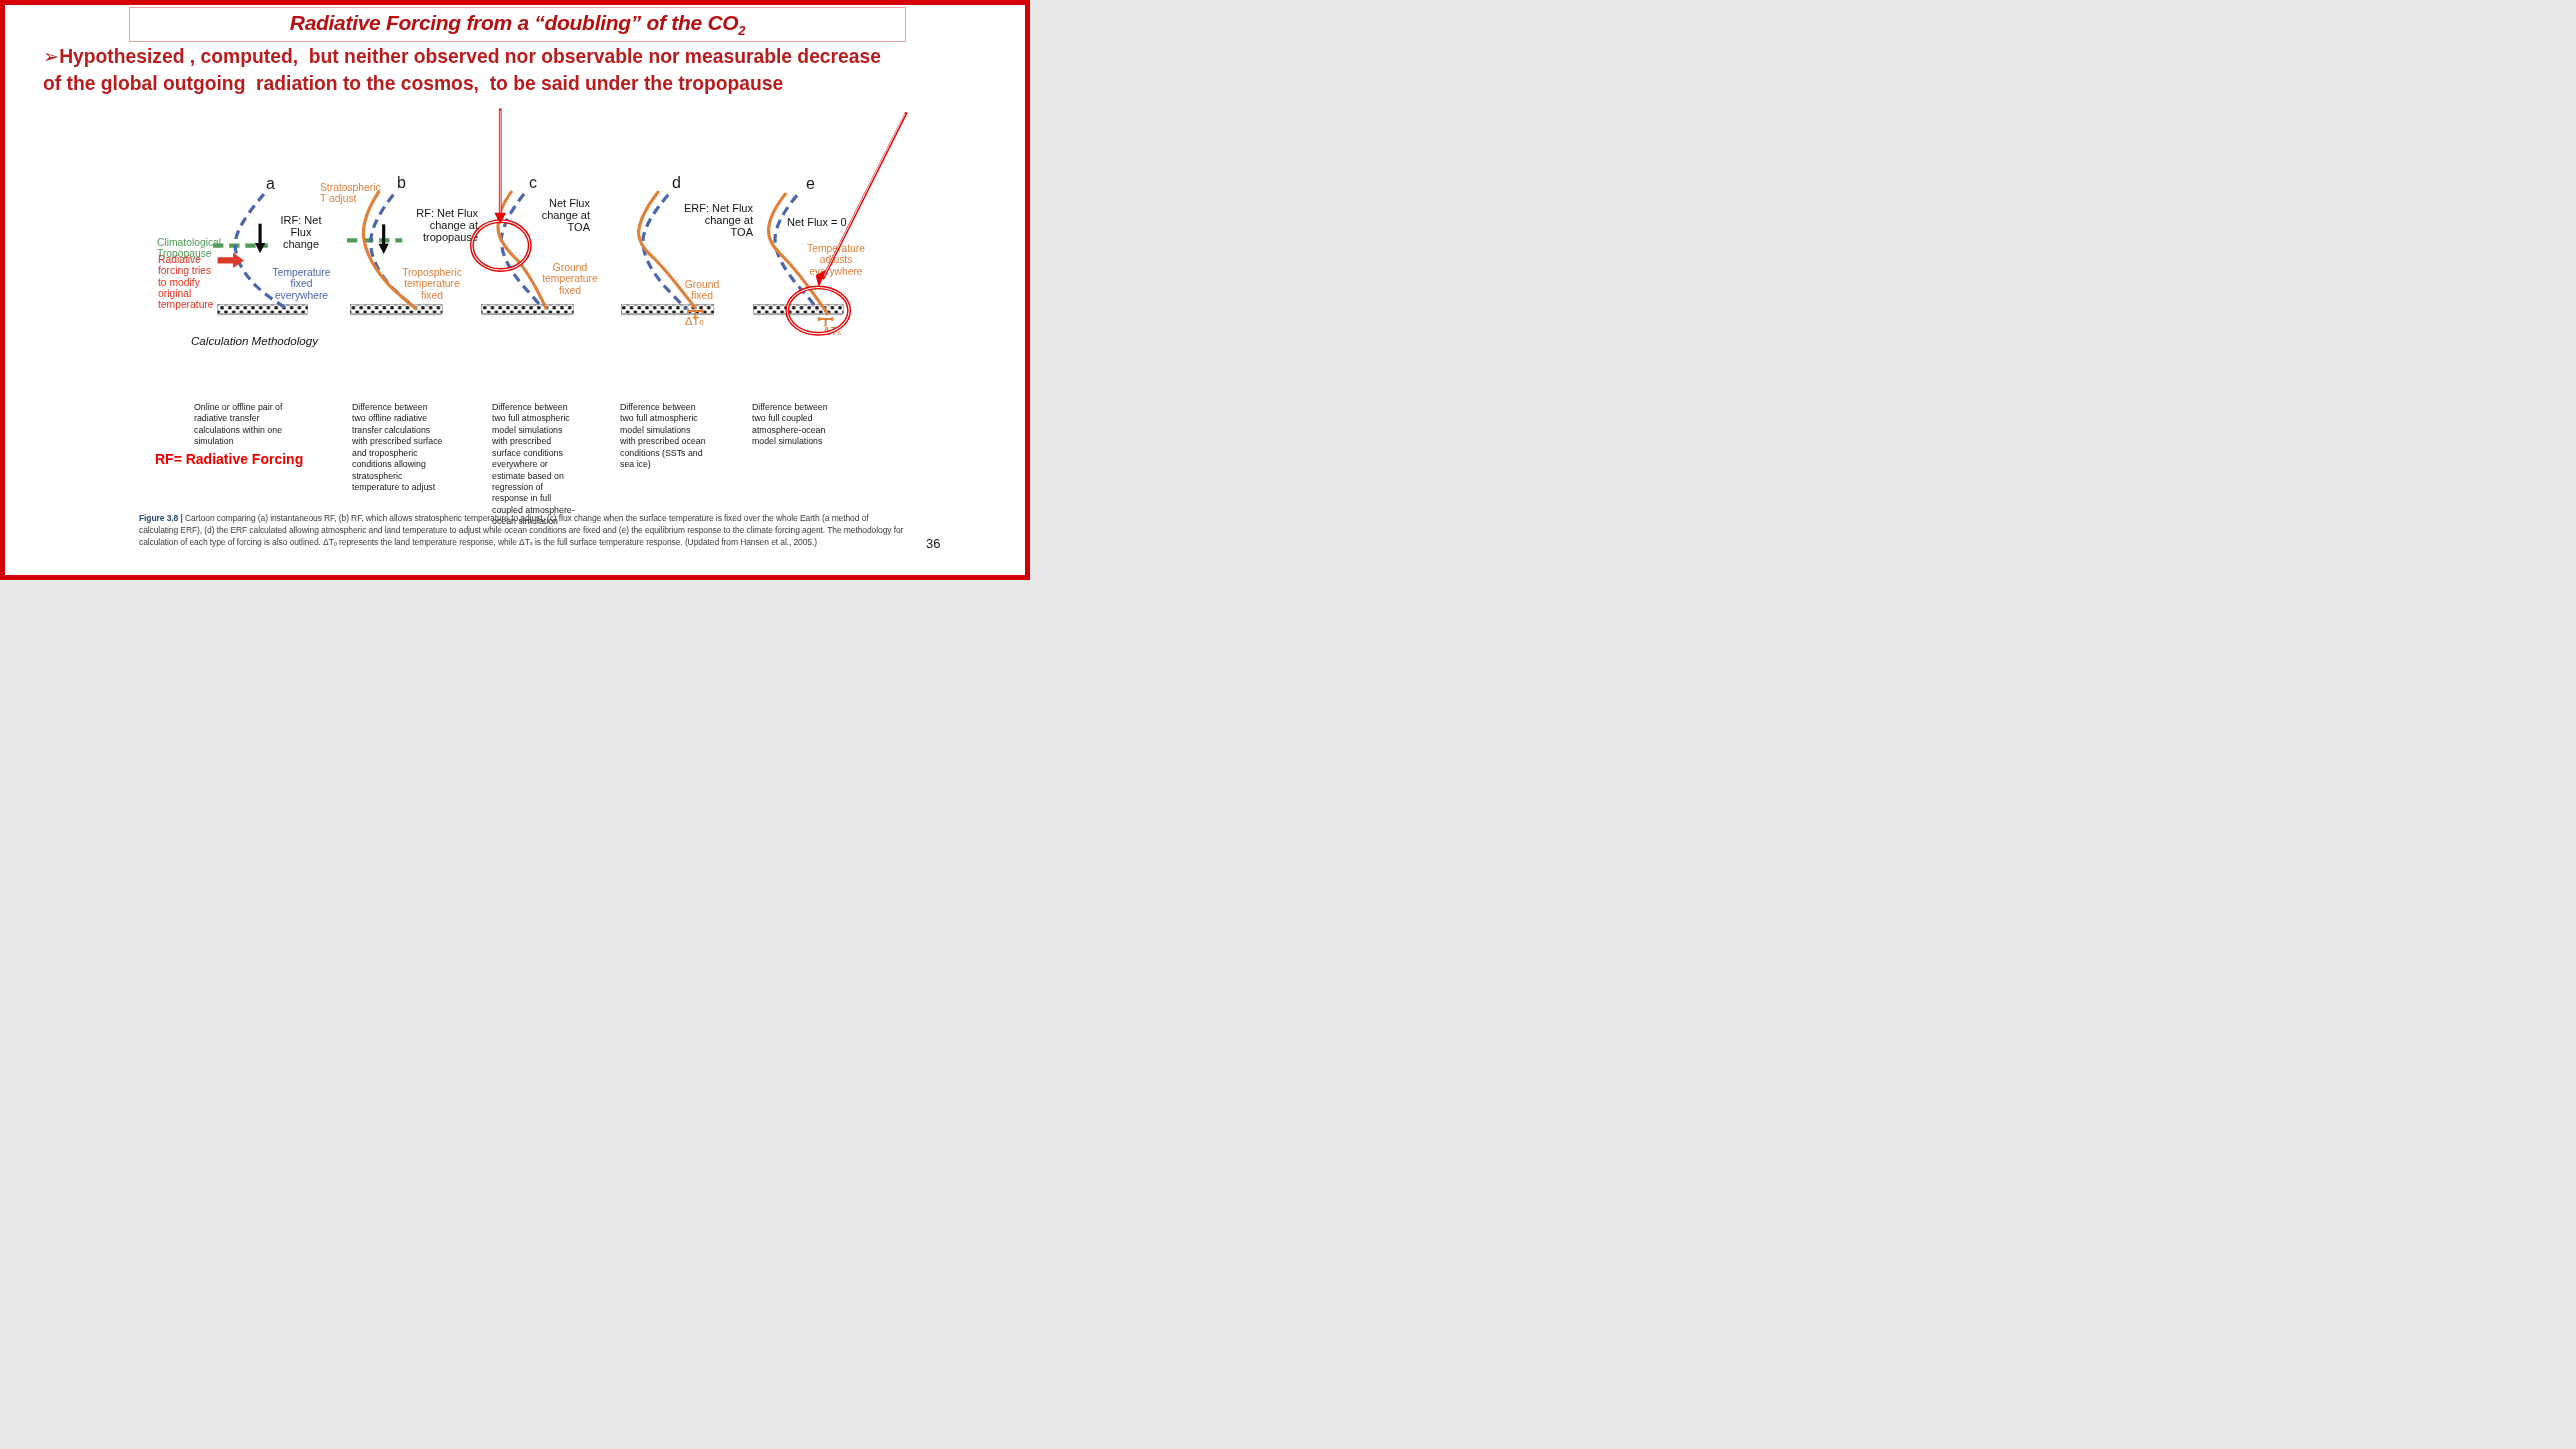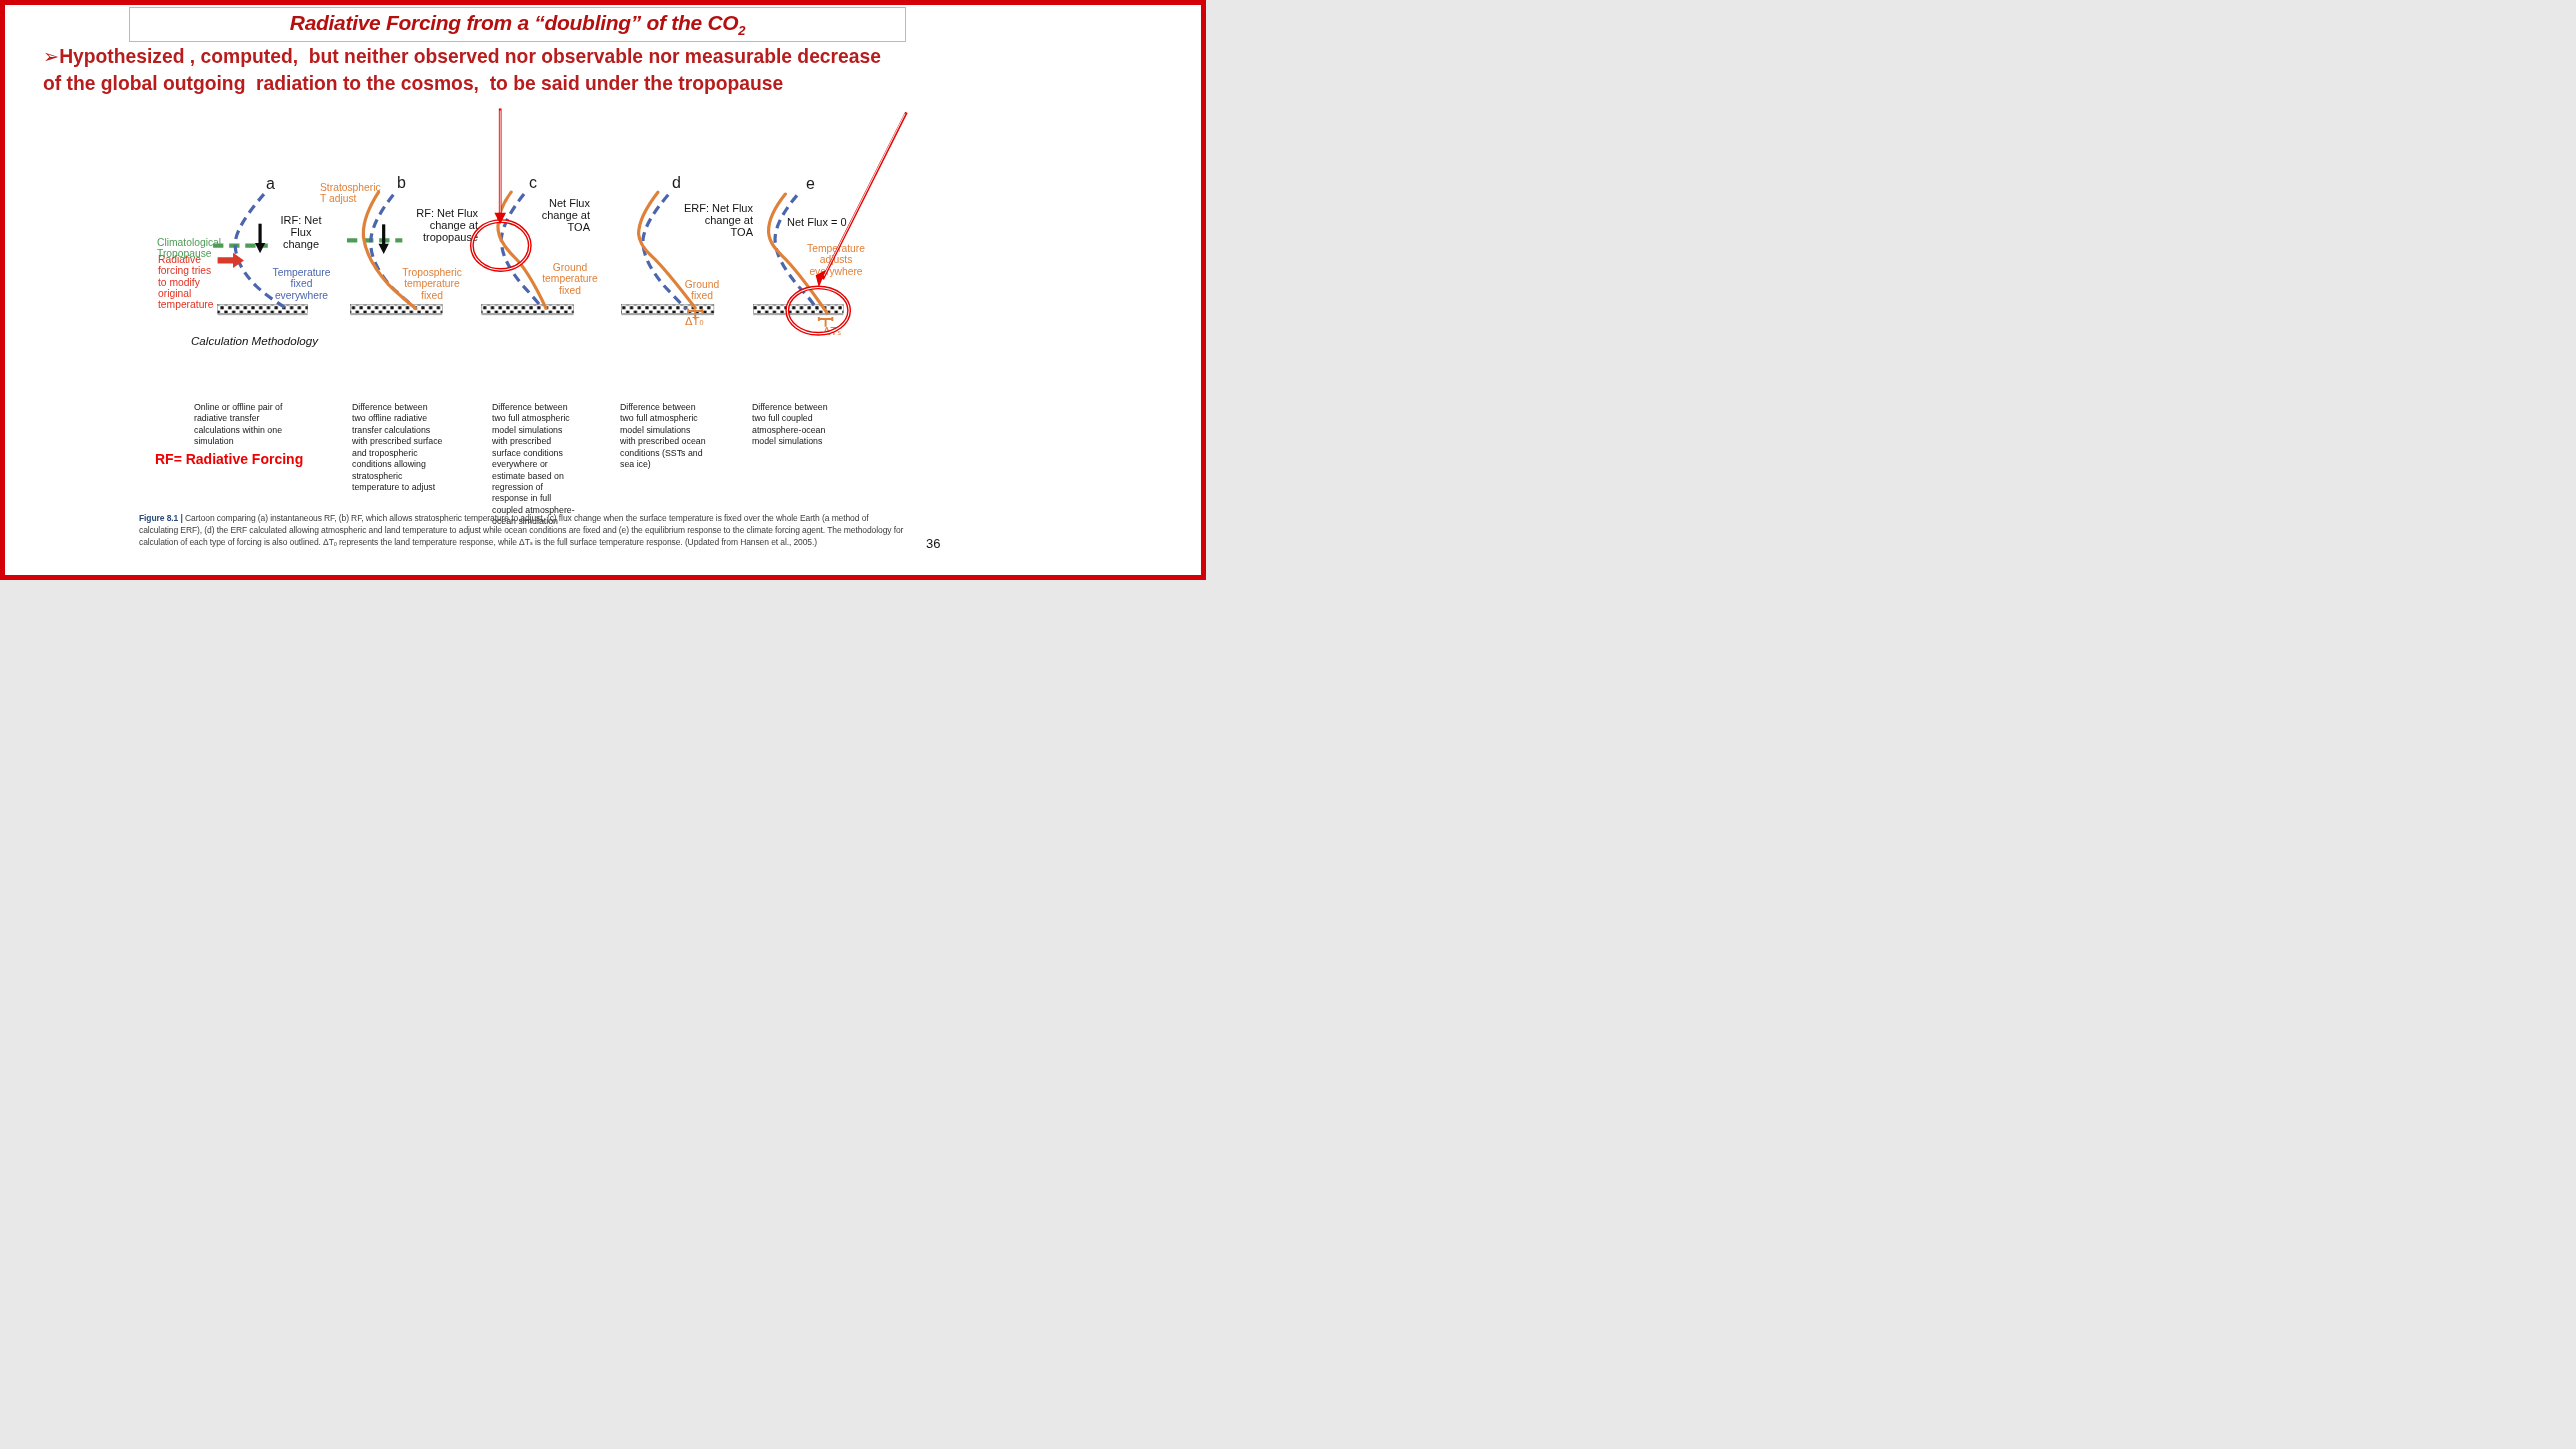--- a/index.html
+++ b/index.html
@@ -1,17 +1,17 @@
 <!DOCTYPE html>
 <html style="font-size:10.3px"><head>
 <meta charset="utf-8">
 <style>
   html,body{margin:0;padding:0;background:#e8e8e8;}
-  .stage{position:relative;width:1190px;height:580px;background:#ffffff;overflow:hidden;
-         font-family:"Liberation Sans","DejaVu Sans",sans-serif;padding-left:16px;}
+  .stage{position:relative;width:1030px;height:580px;background:#ffffff;overflow:hidden;
+         font-family:"Liberation Sans","DejaVu Sans",sans-serif;}
   .frame{position:absolute;inset:0;border:5.8px solid #d40008;pointer-events:none;z-index:50;}
   .title-box{position:absolute;left:129px;top:7px;width:775px;height:33px;
              border:1.3px solid #f0a3a3;display:flex;align-items:center;justify-content:center;}
   .title-text{color:#b5100f;font-size:21px;font-weight:bold;font-style:italic;letter-spacing:-0.3px;white-space:nowrap;}
   .title-text sub{font-size:0.62em;}
   .paras{position:absolute;left:43px;top:44px;width:966px;color:#b91c1c;font-weight:bold;
          font-size:19.3px;line-height:1.38;}
   .paras .p{white-space:pre-wrap;margin:0 0 6.4px 0;}
   
   .flabel{position:absolute;white-space:pre-line;font-size:10.3px;line-height:1.1;}
@@ -210,19 +210,19 @@
     </g>
 
     <g>
       <line x1="1408" y1="174" x2="1278" y2="433" stroke="#e60000" stroke-width="4.2"></line>
       <line x1="1406" y1="176" x2="1280" y2="428" stroke="#ffffff" stroke-width="1.4"></line>
       <polygon points="1267,427 1283,419 1272,446" fill="#e60000"></polygon>
     </g>
   </svg>
 
   <div class="caption">
-    <span class="figlab">Figure 8.1 |</span>
+    <span class="figlab">Figure 3.8 |</span>
     <span>Cartoon comparing (a) instantaneous RF, (b) RF, which allows stratospheric temperature to adjust, (c) flux change when the surface temperature is fixed over the whole Earth (a method of calculating ERF), (d) the ERF calculated allowing atmospheric and land temperature to adjust while ocean conditions are fixed and (e) the equilibrium response to the climate forcing agent. The methodology for calculation of each type of forcing is also outlined. ΔTₒ represents the land temperature response, while ΔTₛ is the full surface temperature response. (Updated from Hansen et al., 2005.)</span>
   </div>
 
   <div class="pagenum">36</div>
 </div>
 
 
 </body></html>

